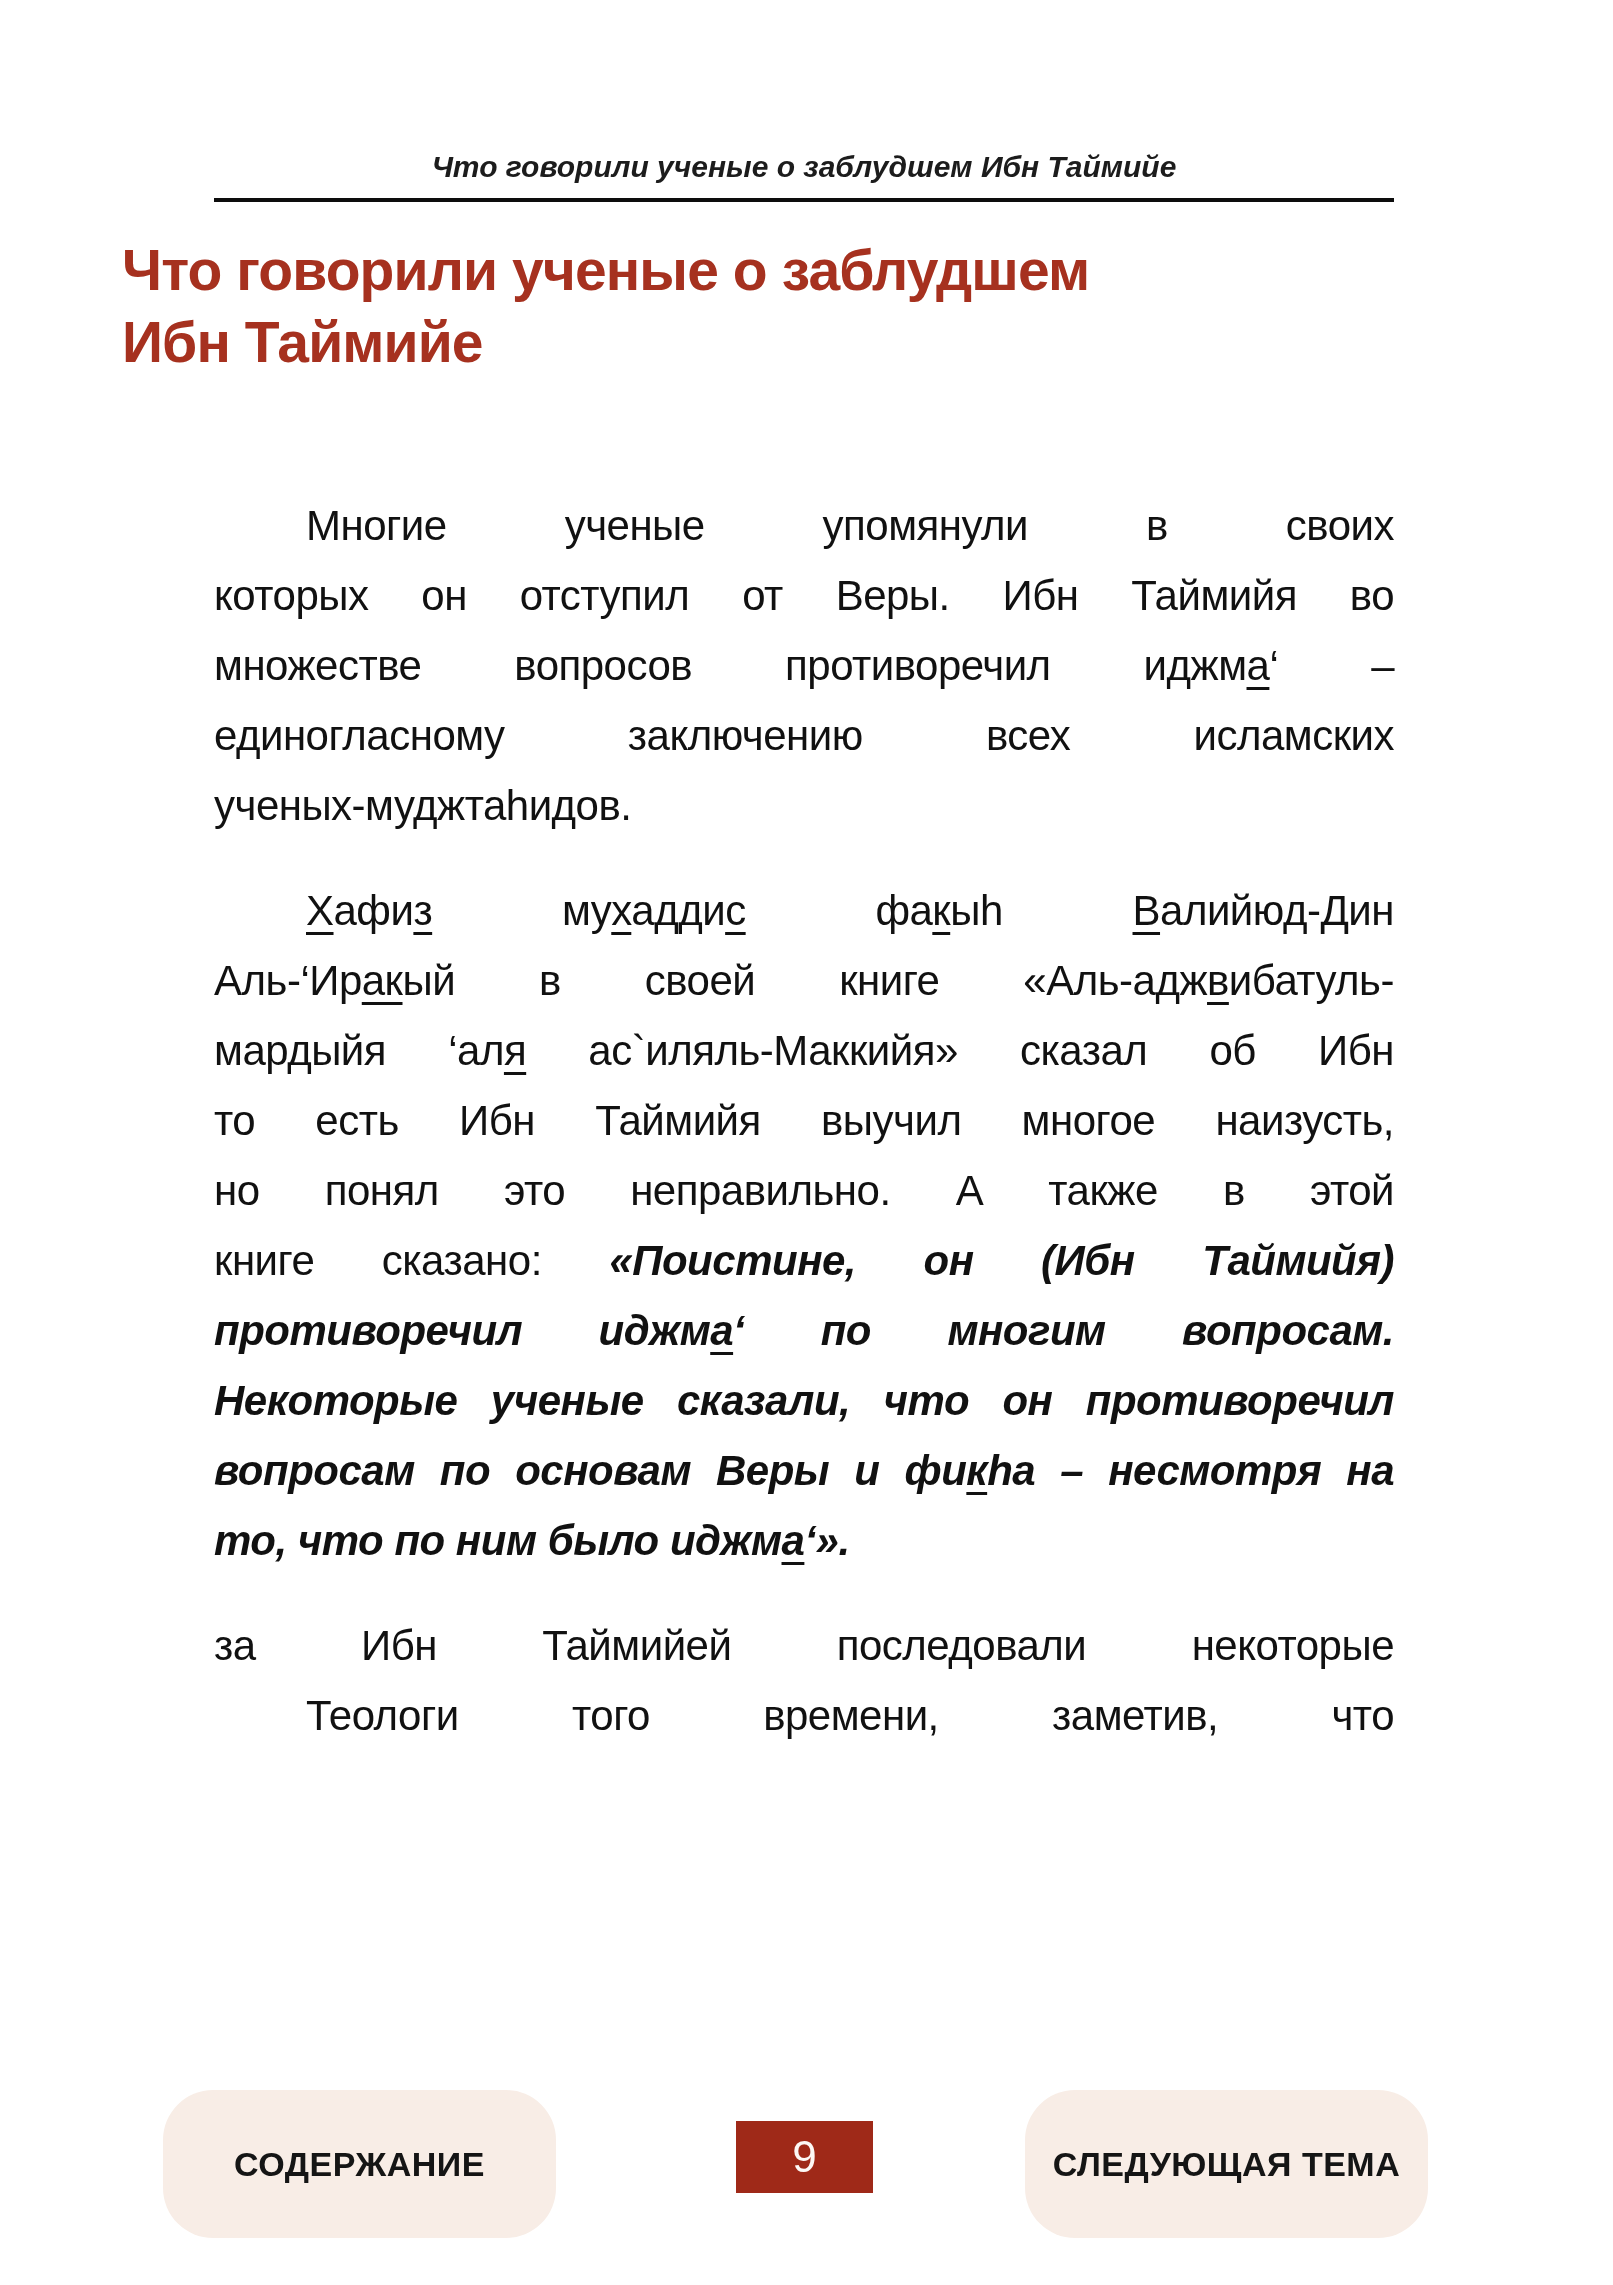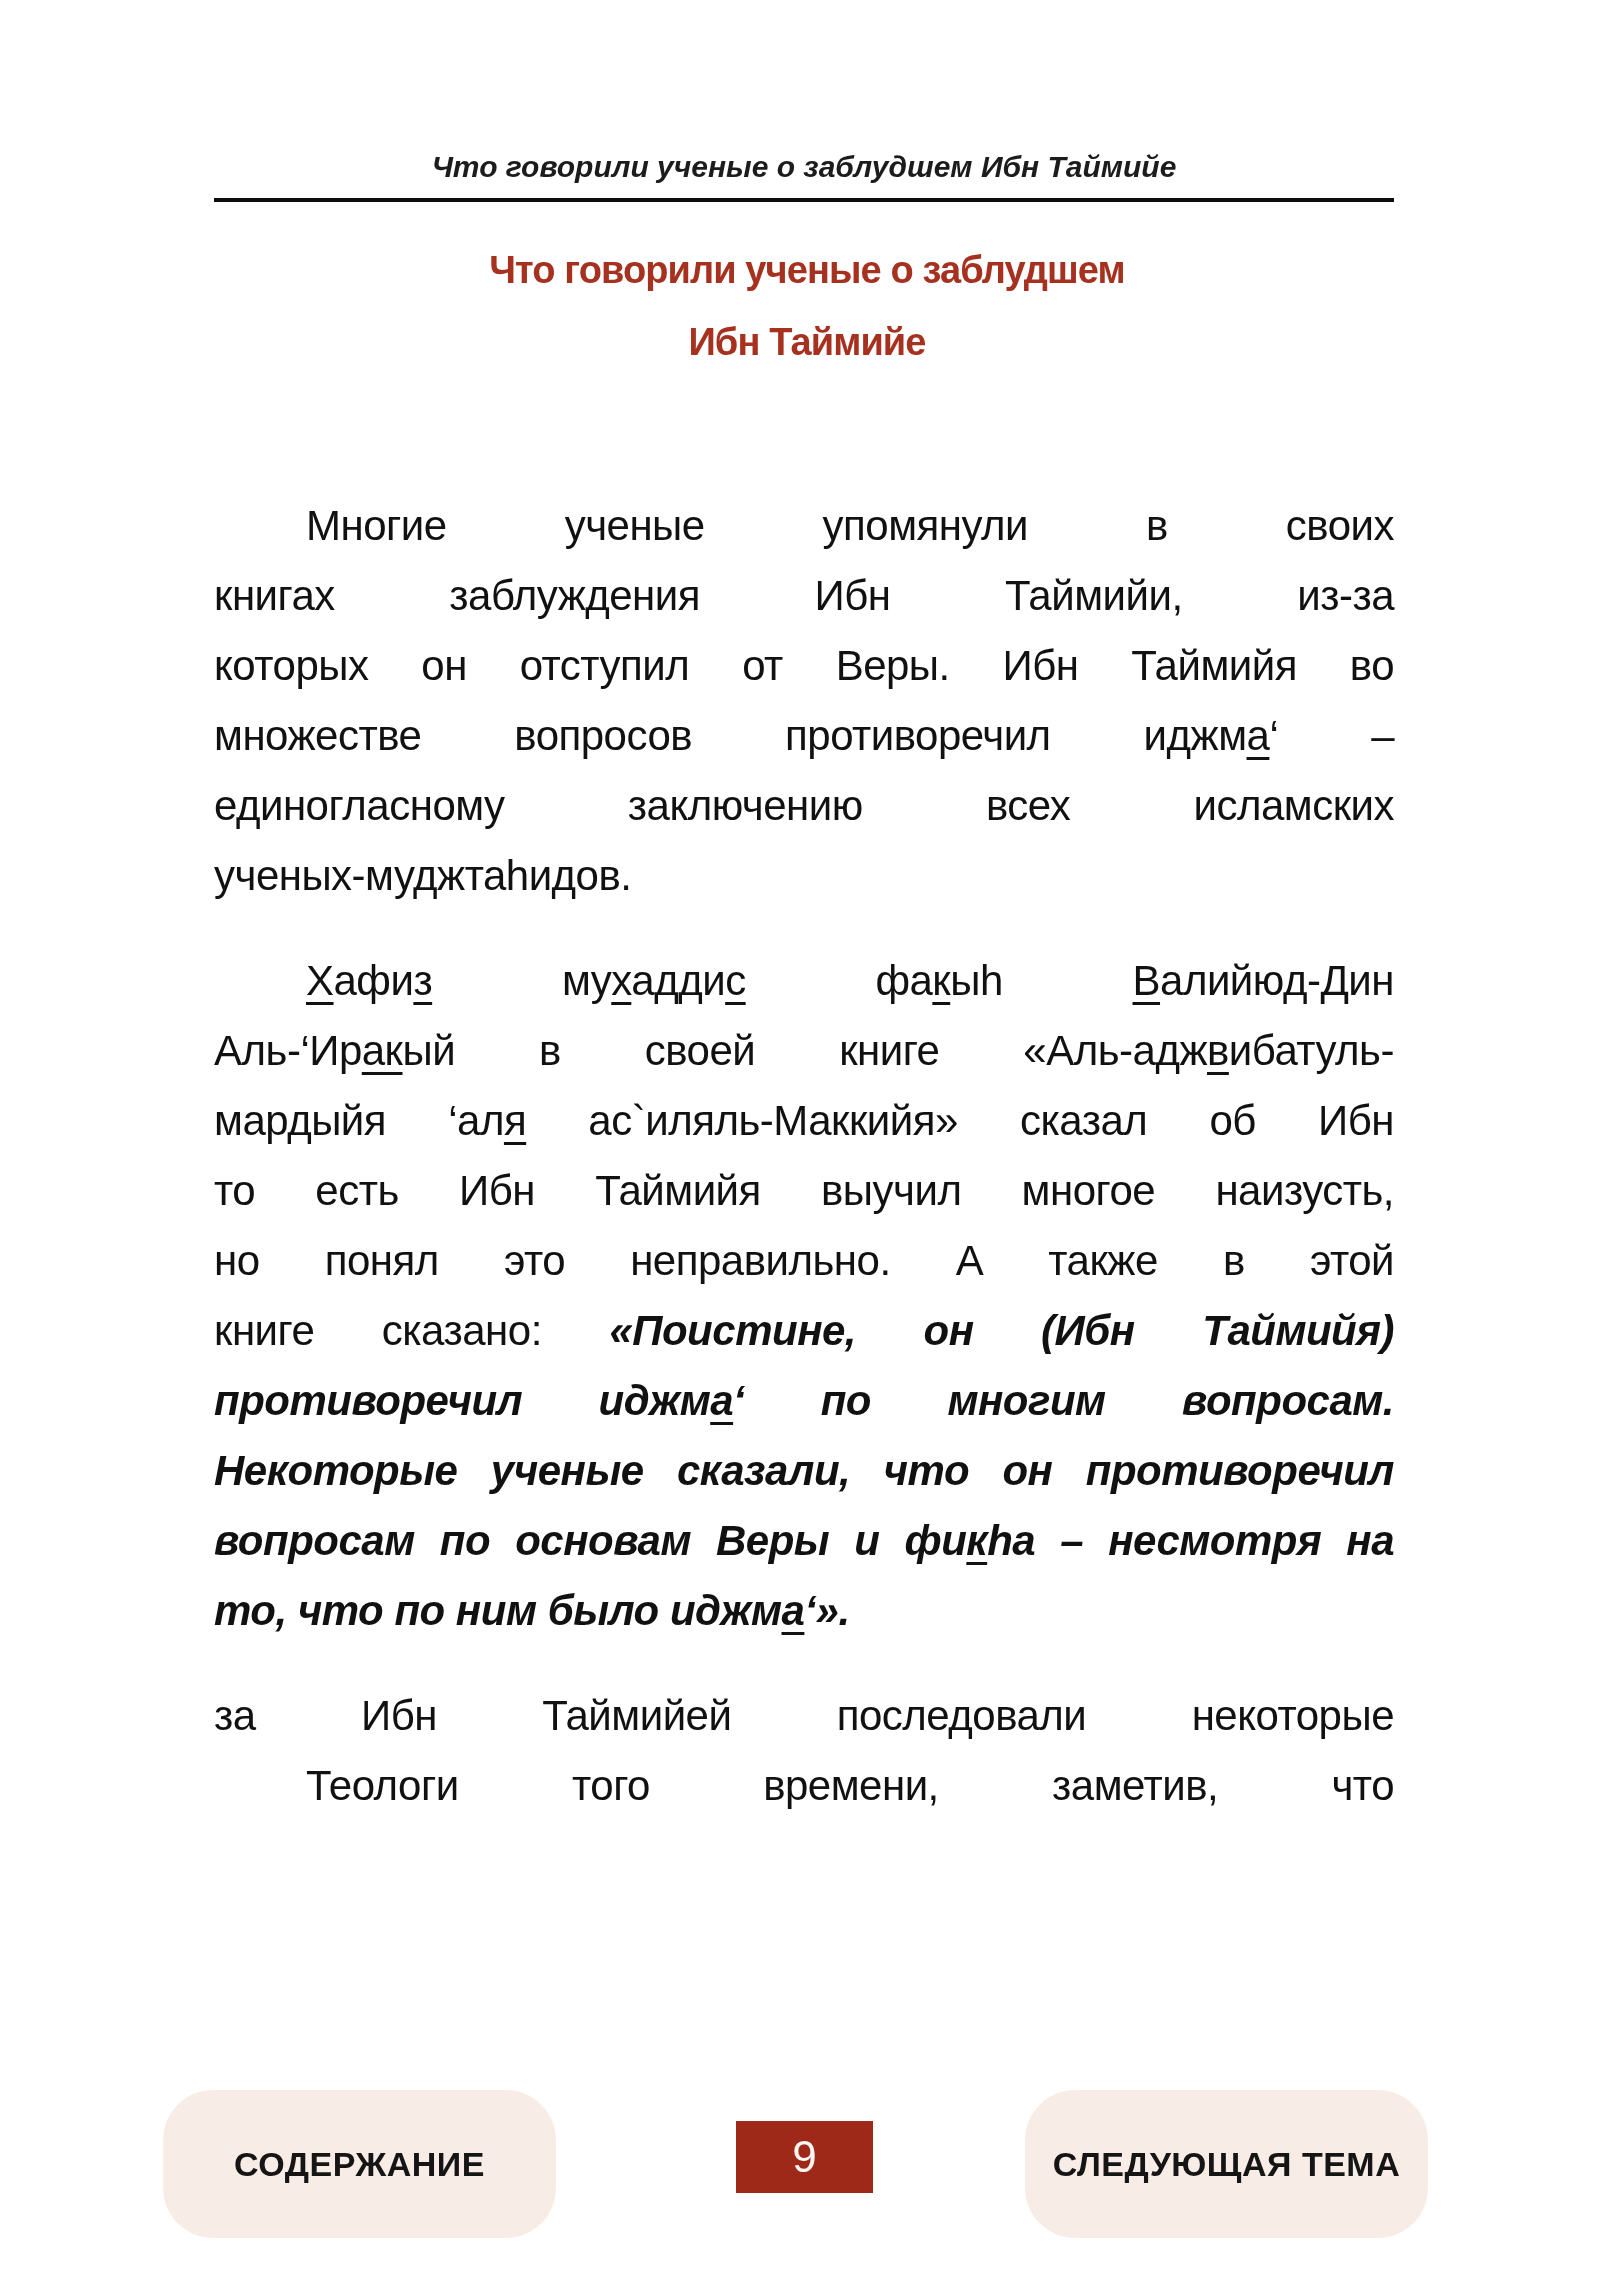--- a/index.html
+++ b/index.html
@@ -19,21 +19,21 @@
     text-align:center;font-style:italic;font-size:30px;line-height:41px;
     color:#1c1c1c;
     font-weight:bold;
   }
   .rule{
     position:absolute;top:198px;left:214px;width:1180px;height:3.7px;
     background:#0d0d0d;
   }
   .page-title{
     position:absolute;top:234px;left:122px;width:1370px;
-    text-align:center;font-weight:bold;font-size:38px;line-height:72px;
+    font-weight:bold;font-size:57px;line-height:72px;
     letter-spacing:-0.9px;color:var(--accent-red);
   }
   .body-text{
     position:absolute;top:491px;left:214px;width:1180px;
     font-size:42px;line-height:70px;letter-spacing:-0.5px;color:#111111;
   }
   .para{margin:0 0 35px 0;}
   .line{text-align:justify;text-align-last:justify;white-space:normal;}
   .line.last{text-align-last:left;}
   .line.indent{padding-left:92px;}
@@ -67,21 +67,20 @@
 <div class="rule"></div>
 
 <div class="page-title">
   <div>Что говорили ученые о заблудшем</div>
   <div>Ибн Таймийе</div>
 </div>
 
 <div class="body-text">
     <div class="para">
       <div class="line indent">Многие ученые упомянули в своих</div>
-      <div class="line">книгах заблуждения Ибн Таймийи, из-за</div>
       <div class="line">которых он отступил от Веры. Ибн Таймийя во</div>
       <div class="line">множестве вопросов противоречил иджм<u>а</u>‘ –</div>
       <div class="line">единогласному заключению всех исламских</div>
       <div class="line last">ученых-муджтаһидов.</div>
     </div>
     <div class="para">
       <div class="line indent"><u>Х</u>афи<u>з</u> му<u>х</u>адди<u>с</u> фа<u>к</u>ыһ <u>В</u>алийюд-Дин</div>
       <div class="line">Аль-‘Ир<u>ак</u>ый в своей книге «Аль-адж<u>в</u>ибатуль-</div>
       <div class="line">мар<u>д</u>ыйя ‘ал<u>я</u> ас`иляль-Маккийя» сказал об Ибн</div>
       <div class="line">то есть Ибн Таймийя выучил многое наизусть,</div>

